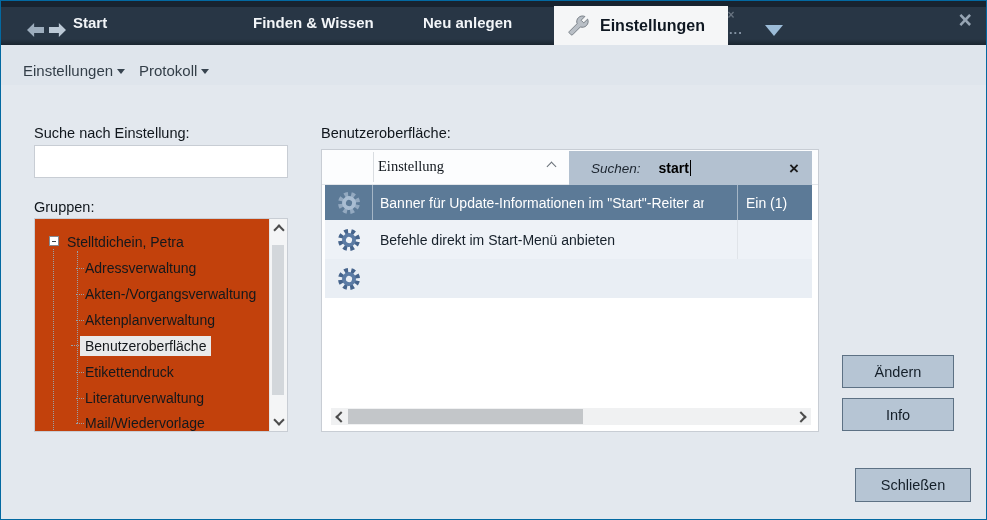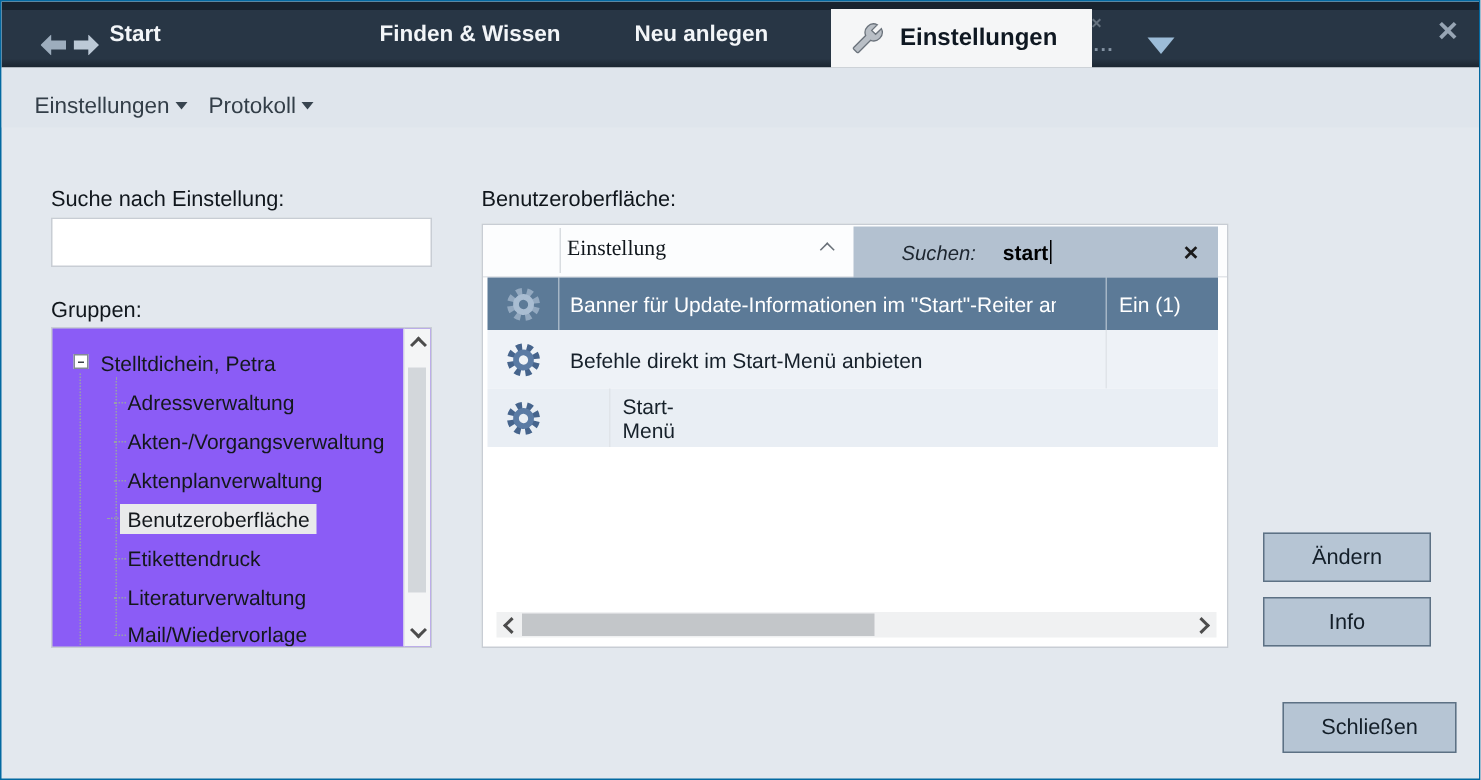--- a/index.html
+++ b/index.html
@@ -24,21 +24,21 @@
   .dd-tri{position:absolute;left:764px;top:24px;width:0;height:0;
     border-left:9px solid transparent;border-right:9px solid transparent;border-top:11px solid #9cbcd8;}
   .win-close{position:absolute;right:14px;top:8px;font-size:23px;font-weight:bold;color:#97a5b4;line-height:1;}
   
   .menubar{position:absolute;left:0;top:44px;width:100%;height:40px;background:#dfe5ec;}
   .menu-item{position:absolute;top:17px;font-size:15px;color:#333e48;white-space:nowrap;cursor:default;}
   .caret-down{display:inline-block;width:0;height:0;margin-left:4px;vertical-align:2px;
     border-left:4.5px solid transparent;border-right:4.5px solid transparent;border-top:5.5px solid #38444f;}
   
   .lab{position:absolute;font-size:14.5px;color:#10161c;white-space:nowrap;}
-  .boxed{background:#8b5cf6;border:1px solid #c8cdd4;box-sizing:border-box;}
+  .boxed{background:#c2410c;border:1px solid #c8cdd4;box-sizing:border-box;}
   .chev{display:inline-block;width:6px;height:6px;border-left:2px solid #4c4c4c;border-top:2px solid #4c4c4c;}
   .chev.up{transform:rotate(45deg);}
   .chev.down{transform:rotate(225deg);}
   .chev.left{transform:rotate(-45deg);}
   .chev.right{transform:rotate(135deg);}
   
   .search-input{position:absolute;left:33px;top:144px;width:254px;height:33px;border:1px solid #c8cdd4;
     box-sizing:border-box;background:#fff;font:14px "Liberation Sans",sans-serif;padding:0 6px;outline:none;}
   .tree{position:absolute;left:33px;top:217px;width:254px;height:214px;overflow:hidden;}
   .tree .vline{position:absolute;width:0;border-left:1px dotted #98a0a8;}
@@ -53,21 +53,21 @@
   .vscroll .a{position:absolute;left:5px;}
   
   .table{position:absolute;left:320px;top:148px;width:498px;height:283px;background:#fff;
     border:1px solid #c8cdd4;box-sizing:border-box;}
   .thead{position:absolute;left:0;top:0;width:496px;height:35px;background:#fcfdfe;border-bottom:1px solid #e3e6ea;box-sizing:border-box;}
   .thead .colsep{position:absolute;left:51px;top:2px;width:1px;height:30px;background:#d9dde1;}
   .thead .hlabel{position:absolute;left:56px;top:8px;font-size:14.5px;color:#10161c;font-family:Liberation Serif, serif;}
   .thead .sort{position:absolute;left:226px;top:13px;border-color:#697078;border-width:1.5px;}
   .searchbox{position:absolute;left:247px;top:1px;width:243px;height:34px;background:#b3c1d0;
     display:flex;align-items:center;box-sizing:border-box;}
-  .searchbox .slabel{font-style:italic;font-size:13.5px;color:#1d2630;margin-left:32px;}
+  .searchbox .slabel{font-style:italic;font-size:13.5px;color:#1d2630;margin-left:22px;}
   .searchbox .sval{font-weight:bold;font-size:14px;color:#000;margin-left:18px;}
   .searchbox .tcursor{display:inline-block;width:1px;height:16px;background:#000;margin-left:1px;vertical-align:-3px;}
   .searchbox .sclear{margin-left:auto;margin-right:13px;font-size:17px;font-weight:bold;color:#1a1a1a;line-height:1;}
   .trow{position:absolute;left:3px;width:487px;display:flex;align-items:center;font-size:14px;box-sizing:border-box;}
   .trow .iconcell{width:48px;flex:none;display:flex;align-items:center;justify-content:center;align-self:stretch;box-sizing:border-box;}
   .trow .textcell{flex:1;padding-left:7px;white-space:nowrap;overflow:hidden;}
   .trow .valuecell{width:75px;flex:none;padding-left:8px;align-self:stretch;display:flex;align-items:center;box-sizing:border-box;margin-left:33px;}
   .trow.r1{top:35px;height:35px;background:#5c7a97;color:#fff;}
   .trow.r1 .iconcell{border-right:1px solid rgba(255,255,255,.45);}
   .trow.r1 .valuecell{border-left:1px solid rgba(255,255,255,.45);}
@@ -187,21 +187,20 @@
     </div>
 
     <div class="trow r3">
       <span class="iconcell">
         <svg width="24" height="24" viewBox="0 0 24 24" style="transform:rotate(12deg)">
           <circle cx="12" cy="12" r="8.5" fill="none" stroke="#46648c" stroke-width="5" stroke-dasharray="3.6 3.1"></circle>
           <circle cx="12" cy="12" r="7" fill="#5b7ba4"></circle>
             <circle cx="12" cy="12" r="3.1" fill="#e9eef4"></circle>
         </svg>
       </span>
-      <span class="valuecell">Start-Menü</span>
     </div>
 
     <div class="hscroll">
       <span class="a l chev left"></span>
       <span class="thumb"></span>
       <span class="a r chev right"></span>
     </div>
   </div>
 
   <div class="btn btn-aendern">Ändern</div>

